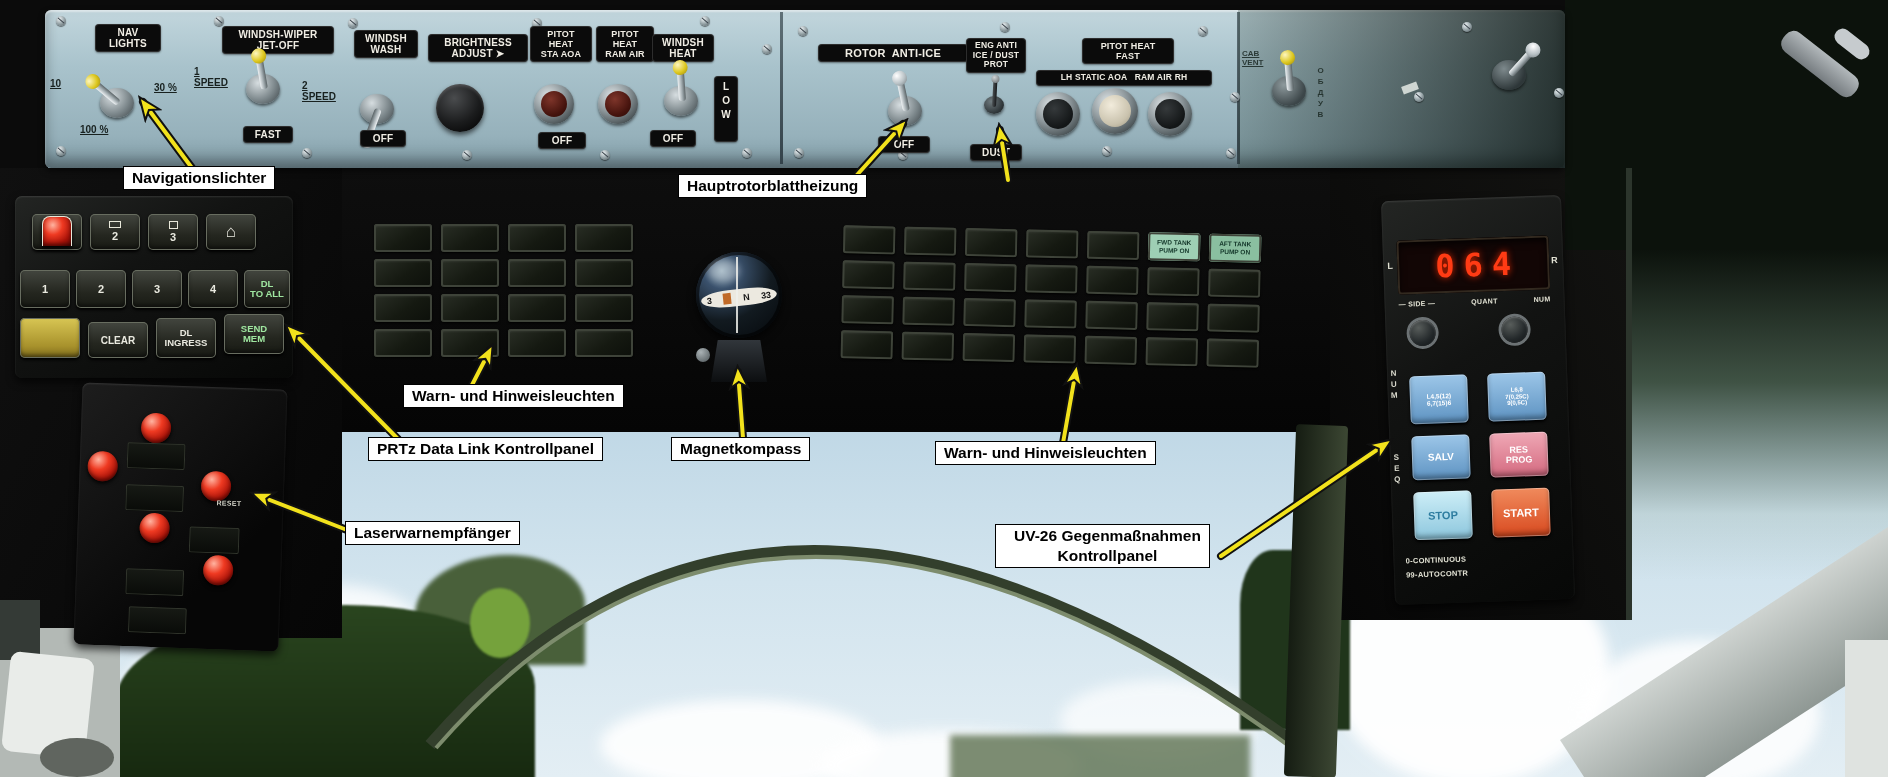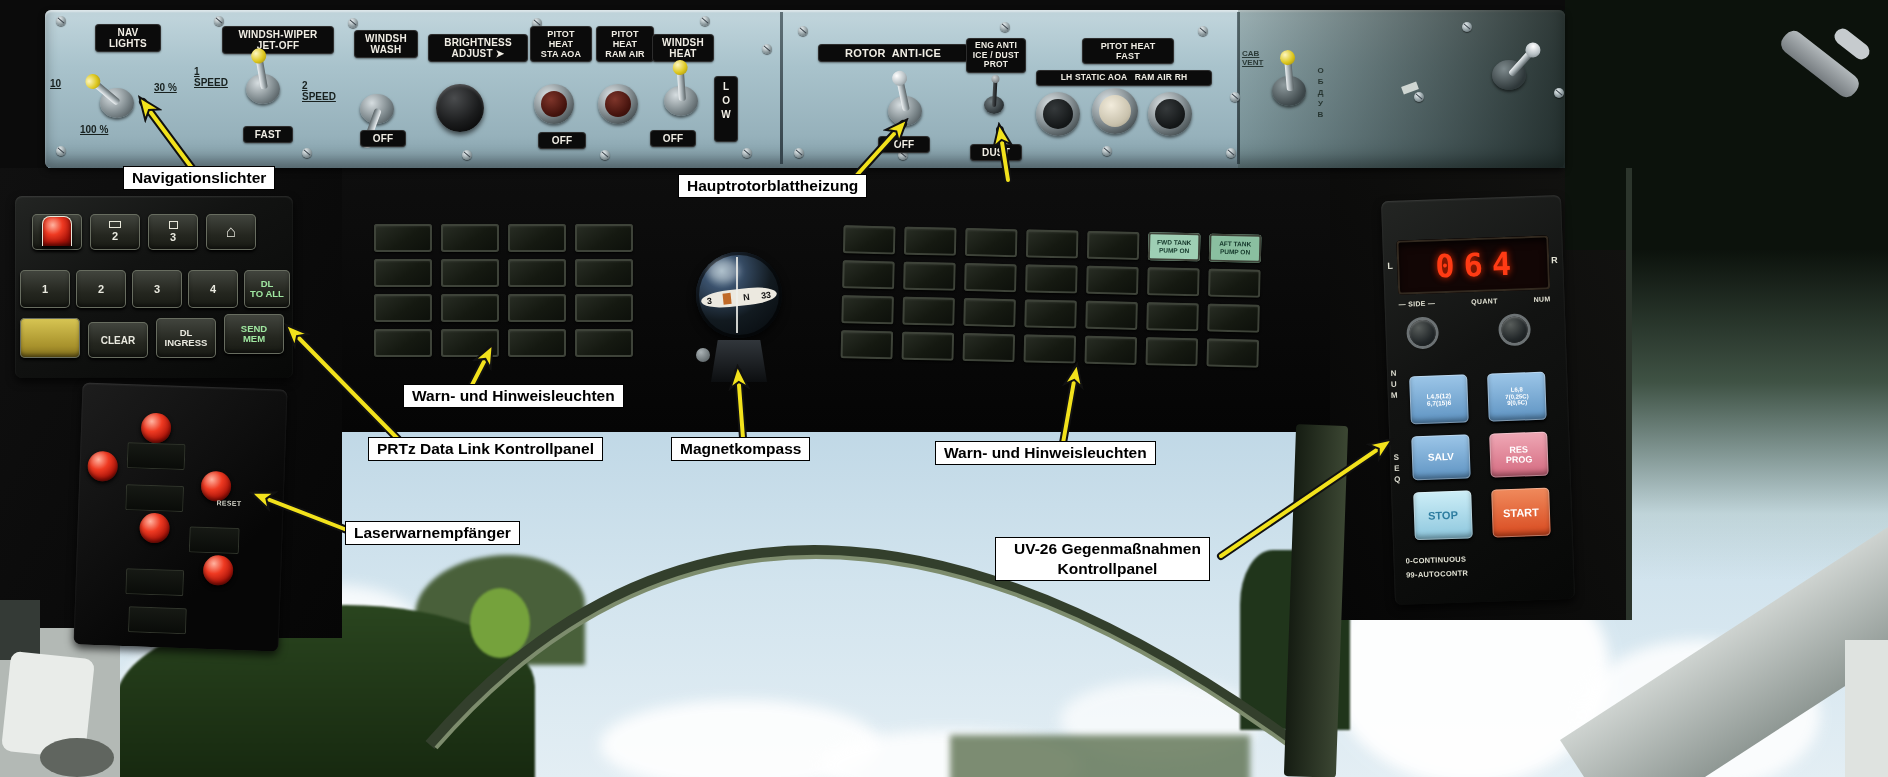--- a/index.html
+++ b/index.html
@@ -472,21 +472,21 @@
     </g>
   </svg>
 
   <div class="ann" style="left:123px;top:166px;">Navigationslichter</div>
   <div class="ann" style="left:678px;top:174px;">Hauptrotorblattheizung</div>
   <div class="ann" style="left:403px;top:384px;">Warn- und Hinweisleuchten</div>
   <div class="ann" style="left:368px;top:437px;">PRTz Data Link Kontrollpanel</div>
   <div class="ann" style="left:655px;top:437px;margin-left:16px;">Magnetkompass</div>
   <div class="ann" style="left:935px;top:441px;">Warn- und Hinweisleuchten</div>
   <div class="ann" style="left:345px;top:521px;">Laserwarnempfänger</div>
-  <div class="ann" style="left:995px;top:537px;padding-left:18px;">
+  <div class="ann" style="left:995px;top:524px;padding-left:18px;">
     <div>UV-26 Gegenmaßnahmen</div>
     <div>Kontrollpanel</div>
   </div>
 
 <i class="screw" style="left: 56px; top: 16px;"></i>
     <i class="screw" style="left: 214px; top: 16px;"></i>
     <i class="screw" style="left: 348px; top: 18px;"></i>
     <i class="screw" style="left: 532px; top: 18px;"></i>
     <i class="screw" style="left: 700px; top: 16px;"></i>
     <i class="screw" style="left: 762px; top: 44px;"></i>

